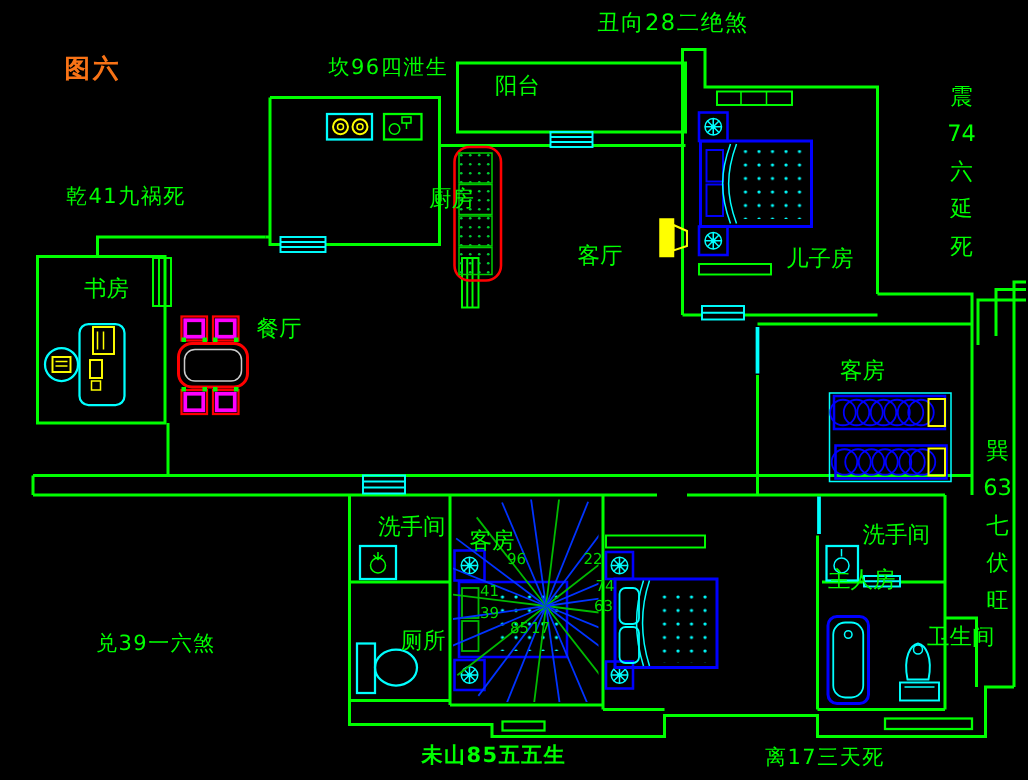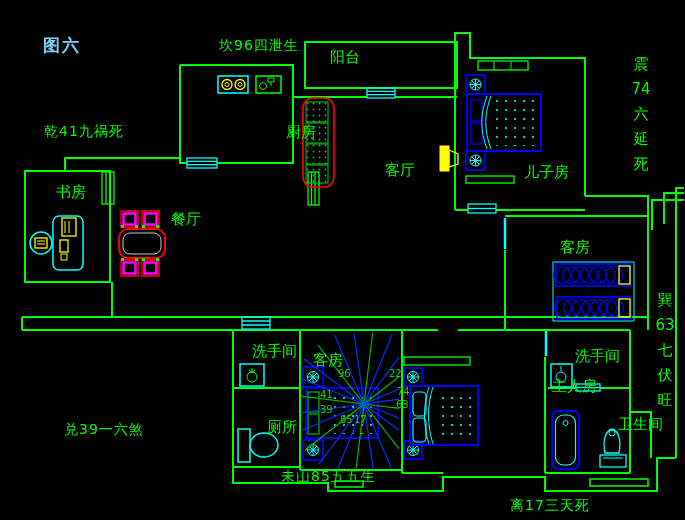--- a/index.html
+++ b/index.html
@@ -4,21 +4,21 @@
 <style>
   html,body{margin:0;padding:0;background:#000;}
   #screen{position:relative;width:685px;height:520px;background:#000;overflow:hidden;
           font-family:"DejaVu Sans",sans-serif;}
   #plan-svg{position:absolute;left:0;top:0;}
   .lbl{position:absolute;color:#00ff00;font-size:15px;line-height:13px;white-space:nowrap;}
   .ann{position:absolute;color:#00ff00;font-size:14px;line-height:16px;white-space:nowrap;letter-spacing:1px;}
   .ann-top{font-size:15px;}
   .vann{position:absolute;color:#00ff00;font-size:15px;line-height:25px;width:26px;
         text-align:center;white-space:pre-line;}
-  .fig{position:absolute;color:#7dd3fc;font-size:17px;font-weight:bold;letter-spacing:2px;}
+  .fig{position:absolute;color:#f97316;font-size:17px;font-weight:bold;letter-spacing:2px;}
   .cnum{position:absolute;color:#00dd00;font-size:10px;line-height:10px;}
 </style>
 </head>
 <body>
 
 <div id="screen">
 
   <svg id="plan-svg" width="685" height="520" viewBox="0 0 685 520">
     <defs>
       <pattern id="dotsC" width="9" height="9" patternUnits="userSpaceOnUse">
@@ -255,34 +255,35 @@
       <circle cx="565.5" cy="423" r="2.5" stroke="#00ffff" fill="none" stroke-width="1"></circle>
       <path d="M605,453 C602,438 607,430 612,429 C617,430 622,438 619,453 Z" stroke="#00ffff" fill="none" stroke-width="1.3"></path>
       <circle cx="612" cy="433" r="3" stroke="#00ffff" fill="none" stroke-width="1"></circle>
       <rect x="600" y="455" width="26" height="12" stroke="#00ffff" fill="none" stroke-width="1.3"></rect>
       <path d="M603,458 h20" stroke="#00ffff" stroke-width="1"></path>
     </g>
   </svg>
 
   <div class="fig" style="left:43px;top:34px;">图六</div>
 
+  <div class="ann ann-top" style="left:398px;top:7px;">丑向28二绝煞</div>
   <div class="ann" style="left:219px;top:37px;">坎96四泄生</div>
   <div class="ann" style="left:44px;top:123px;">乾41九祸死</div>
   <div class="vann" style="left:628px;top:52px;">震
 74
 六
 延
 死</div>
   <div class="vann" style="left:652px;top:288px;">巽
 63
 七
 伏
 旺</div>
   <div class="ann" style="left:64px;top:421px;">兑39一六煞</div>
-  <div class="ann" style="left:281px;top:468px;">未山85五五生</div>
+  <div class="ann" style="left:281px;top:496px;font-weight:bold;">未山85五五生</div>
   <div class="ann" style="left:510px;top:497px;">离17三天死</div>
 
   <div class="lbl" style="left:330px;top:51px;">阳台</div>
   <div class="lbl" style="left:250px;top:126px;margin-left:36px;">厨房</div>
   <div class="lbl" style="left:385px;top:164px;">客厅</div>
   <div class="lbl" style="left:171px;top:213px;">餐厅</div>
   <div class="lbl" style="left:56px;top:186px;">书房</div>
   <div class="lbl" style="left:524px;top:166px;">儿子房</div>
   <div class="lbl" style="left:560px;top:241px;">客房</div>
   <div class="lbl" style="left:313px;top:354px;">客房</div>

